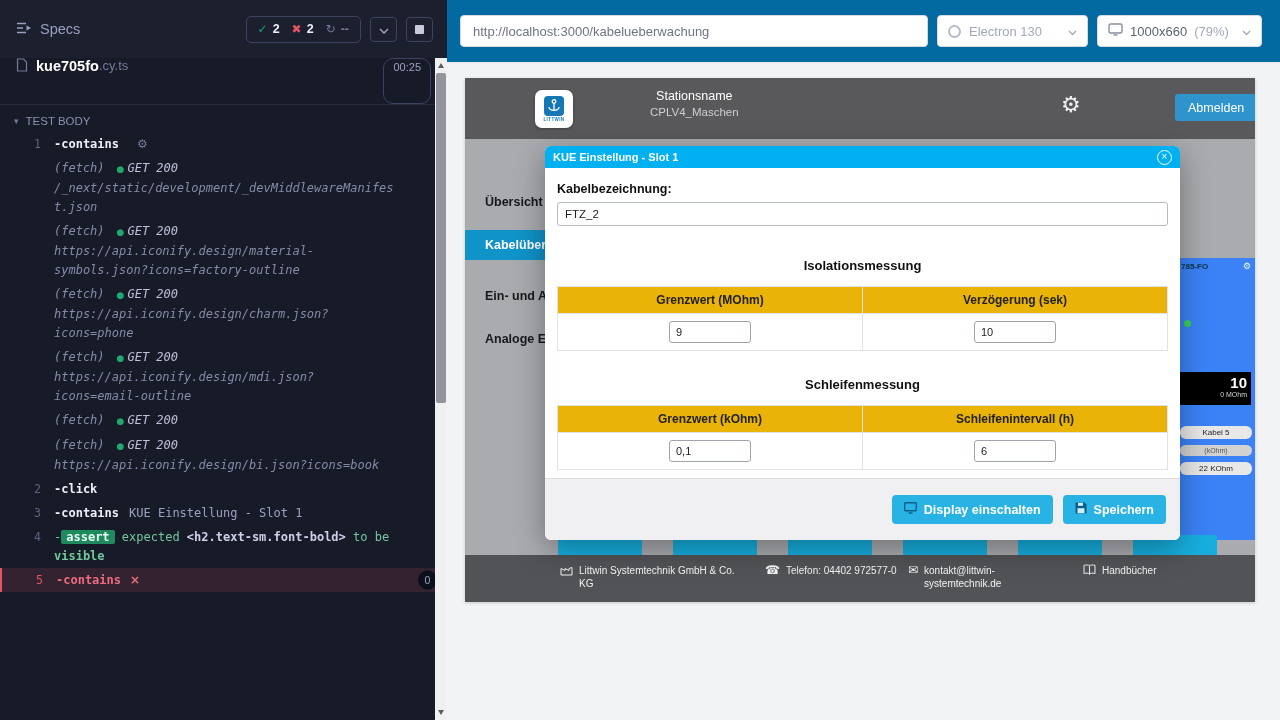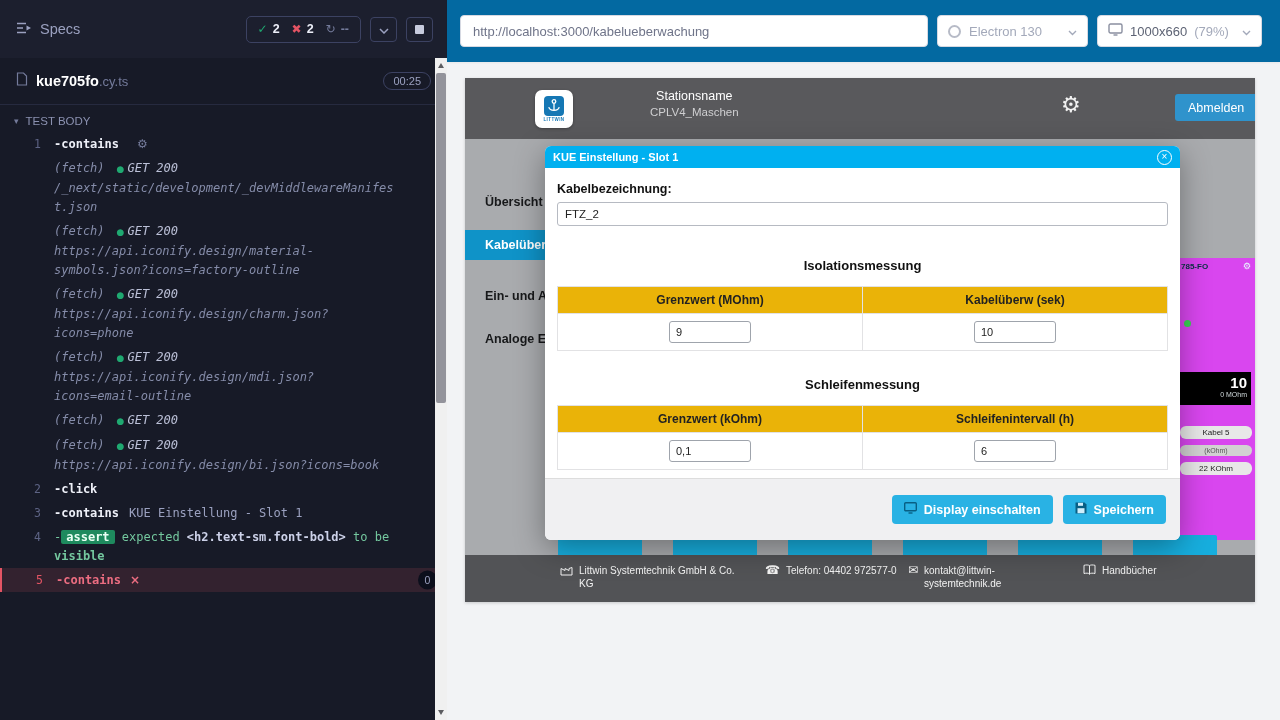--- a/index.html
+++ b/index.html
@@ -15,21 +15,21 @@
   .stats-box { display:flex; align-items:center; gap:12px; border:1px solid #3c4262; border-radius:5px; height:27px; padding:0 11px; font-size:12.5px; font-weight:bold; }
   .stat { display:flex; align-items:center; gap:5px; color:#eceef8; }
   .stat .ic { font-weight:normal; font-size:12px; font-family:"DejaVu Sans",sans-serif; }
   .ic-pass { color:#1fa971; }
   .ic-fail { color:#e45464; }
   .ic-pend { color:#747b9b; }
   .stat.pending span { color:#747b9b; }
   .sq-btn { width:27px; height:25px; border:1px solid #3c4262; border-radius:4px; margin-left:9px; display:flex; align-items:center; justify-content:center; background:transparent; cursor:pointer; }
   .stop-square { width:9px; height:9px; background:#c7cbdd; border-radius:1px; }
 
-  .spec-row { height:47px; display:flex; align-items:center; padding:0 16px; border-bottom:1px solid #262a3f; }
+  .spec-row { height:47px; display:flex; padding:0 16px; border-bottom:1px solid #262a3f; }
   .spec-name { font-size:14.5px; font-weight:bold; color:#ffffff; margin-left:8px; }
   .spec-ext { font-size:13px; color:#747b9b; }
   .timer-pill { margin-left:auto; border:1px solid #3c4262; border-radius:10px; color:#9ba1c0; font-size:11px; padding:2px 9px; }
 
   .section-row { display:flex; align-items:center; gap:7px; padding:10px 10px 5px 14px; color:#8b91b0; font-size:11.5px; cursor:pointer; }
   .caret { font-size:9px; color:#747b9b; font-family:"DejaVu Sans",sans-serif; }
 
   .cmd-log { list-style:none; font-family:"DejaVu Sans Mono",monospace; font-size:12px; line-height:19px; }
   .cmd-row { display:flex; padding:2.5px 8px 2.5px 0; position:relative; cursor:pointer; }
   .cmd-num { width:54px; flex:none; text-align:right; padding-right:13px; color:#5d6384; font-size:11.5px; }
@@ -82,21 +82,21 @@
   .station-value { font-size:11.5px; color:#cfcfd1; margin-top:3px; }
   .aut-gear { position:absolute; left:596px; top:14px; color:#f2f2f2; font-size:22px; cursor:pointer; font-family:"DejaVu Sans",sans-serif; }
   .logout-btn { position:absolute; left:710px; top:16px; height:27px; padding:0 13px; background:#2f93cc; border:none; border-radius:3px; color:#fff; font-size:12.5px; cursor:pointer; font-family:"Liberation Sans",sans-serif; }
 
   .nav-item { position:absolute; left:20px; font-size:12.5px; font-weight:bold; color:#17181a; cursor:pointer; z-index:1; white-space:nowrap; }
   .nav-1 { top:117px; }
   .nav-active { position:absolute; left:0; top:152px; width:97px; height:30px; background:#0f93c8; color:#fff; font-size:12.5px; font-weight:bold; line-height:30px; padding-left:20px; cursor:pointer; z-index:1; white-space:nowrap; overflow:hidden; }
   .nav-3 { top:211px; }
   .nav-4 { top:254px; }
 
-  .panel { position:absolute; left:712px; top:180px; width:78px; height:282px; background:#d946ef; z-index:1; }
+  .panel { position:absolute; left:712px; top:180px; width:78px; height:282px; background:#3b82f6; z-index:1; }
   .panel-head { display:flex; justify-content:space-between; align-items:center; padding:3px 4px; font-size:8px; color:#083245; font-weight:bold; }
   .panel-gear { font-size:9px; color:#e8f7ff; font-family:"DejaVu Sans",sans-serif; }
   .green-dot { position:absolute; left:7px; top:62px; width:7px; height:7px; border-radius:50%; background:#39d353; }
   .panel-display { position:absolute; left:3px; top:114px; width:71px; height:33px; background:#000; padding:2px 4px; }
   .pd-val { color:#fff; font-size:15px; font-weight:bold; text-align:right; line-height:17px; }
   .pd-unit { color:#cfd8da; font-size:7px; text-align:right; }
   .panel-chip { margin:6px 3px 0; background:#e8e8e8; color:#222; font-size:8px; text-align:center; padding:2px 1px; border-radius:6px; }
   .panel-chip.first { margin-top:152px; }
   .panel-chip.gray { background:#d2d2d2; color:#555; font-size:7px; }
 
@@ -325,21 +325,21 @@
         </div>
         <div class="modal-body">
           <div class="field-label">Kabelbezeichnung:</div>
           <input class="field-input" value="FTZ_2" style="">
 
           <div class="tbl-heading h-iso">Isolationsmessung</div>
           <table>
             <tbody>
                 <tr>
               <th>Grenzwert (MOhm)</th>
-              <th>Kabelüberw (sek)</th>
+              <th>Verzögerung (sek)</th>
             </tr>
             <tr>
               <td><input class="cell-input" value="9" style=""></td>
               <td><input class="cell-input" value="10" style=""></td>
             </tr>
           </tbody>
             </table>
 
           <div class="tbl-heading h-loop">Schleifenmessung</div>
           <table>

